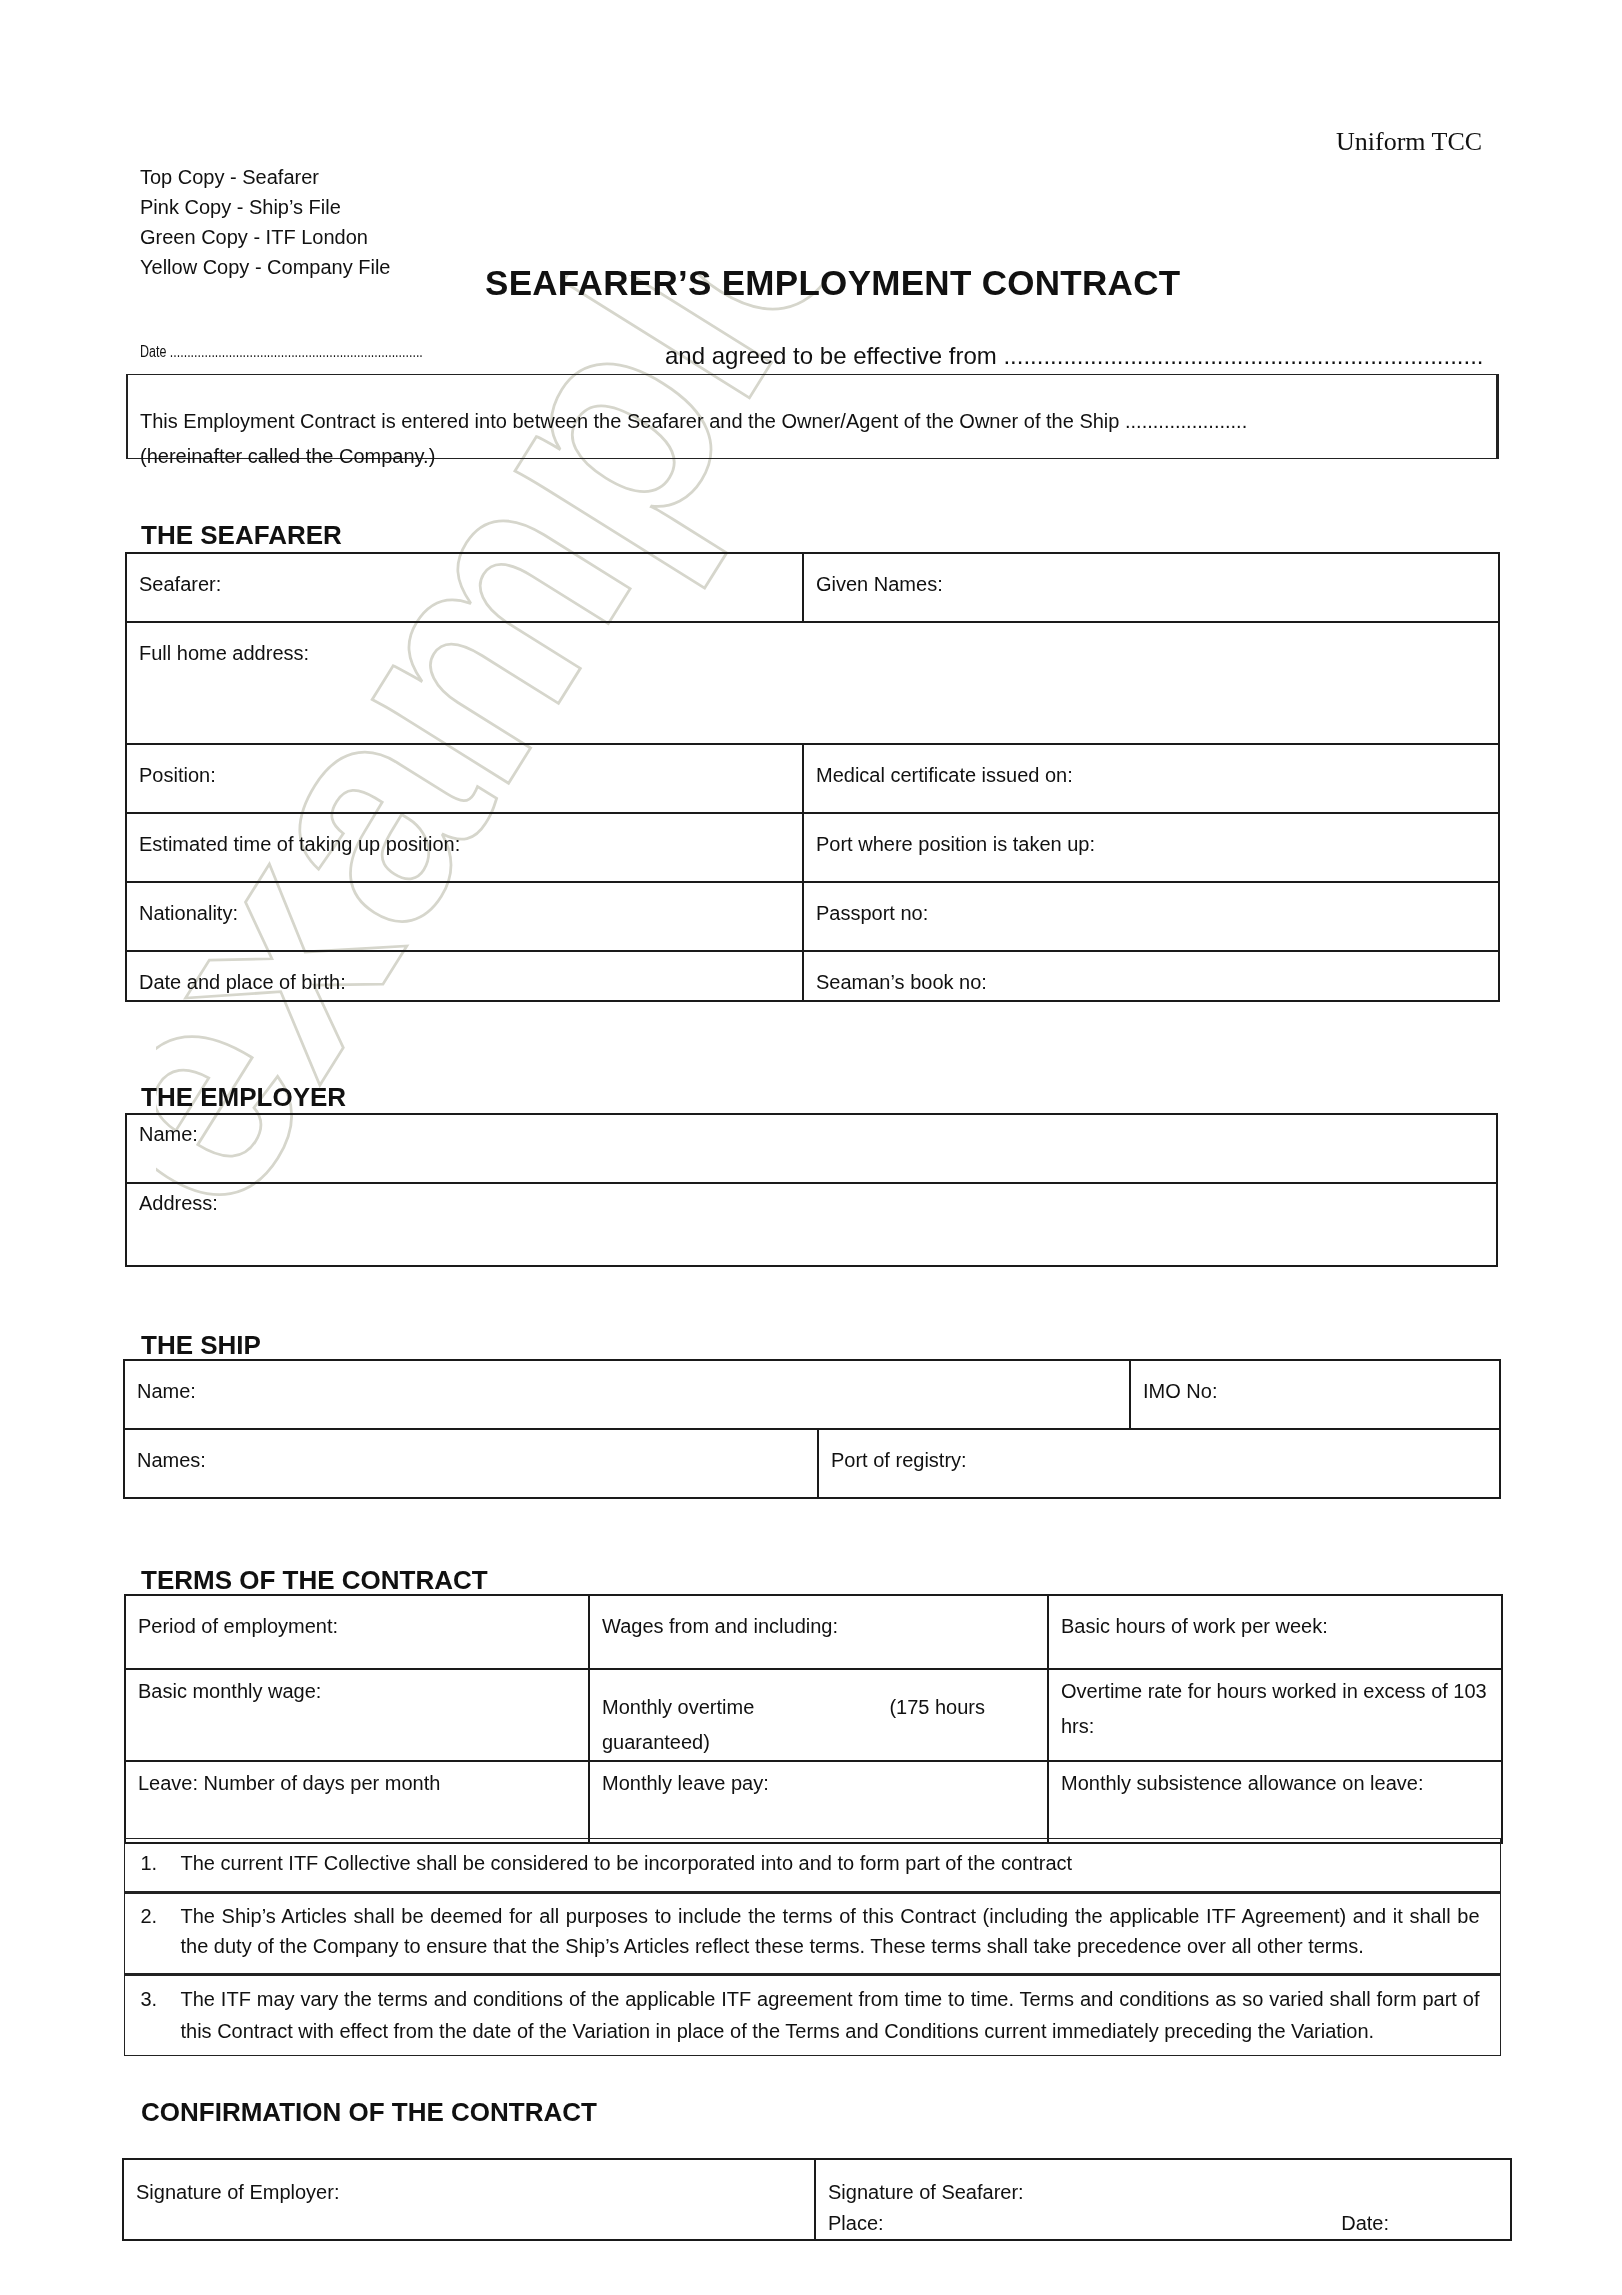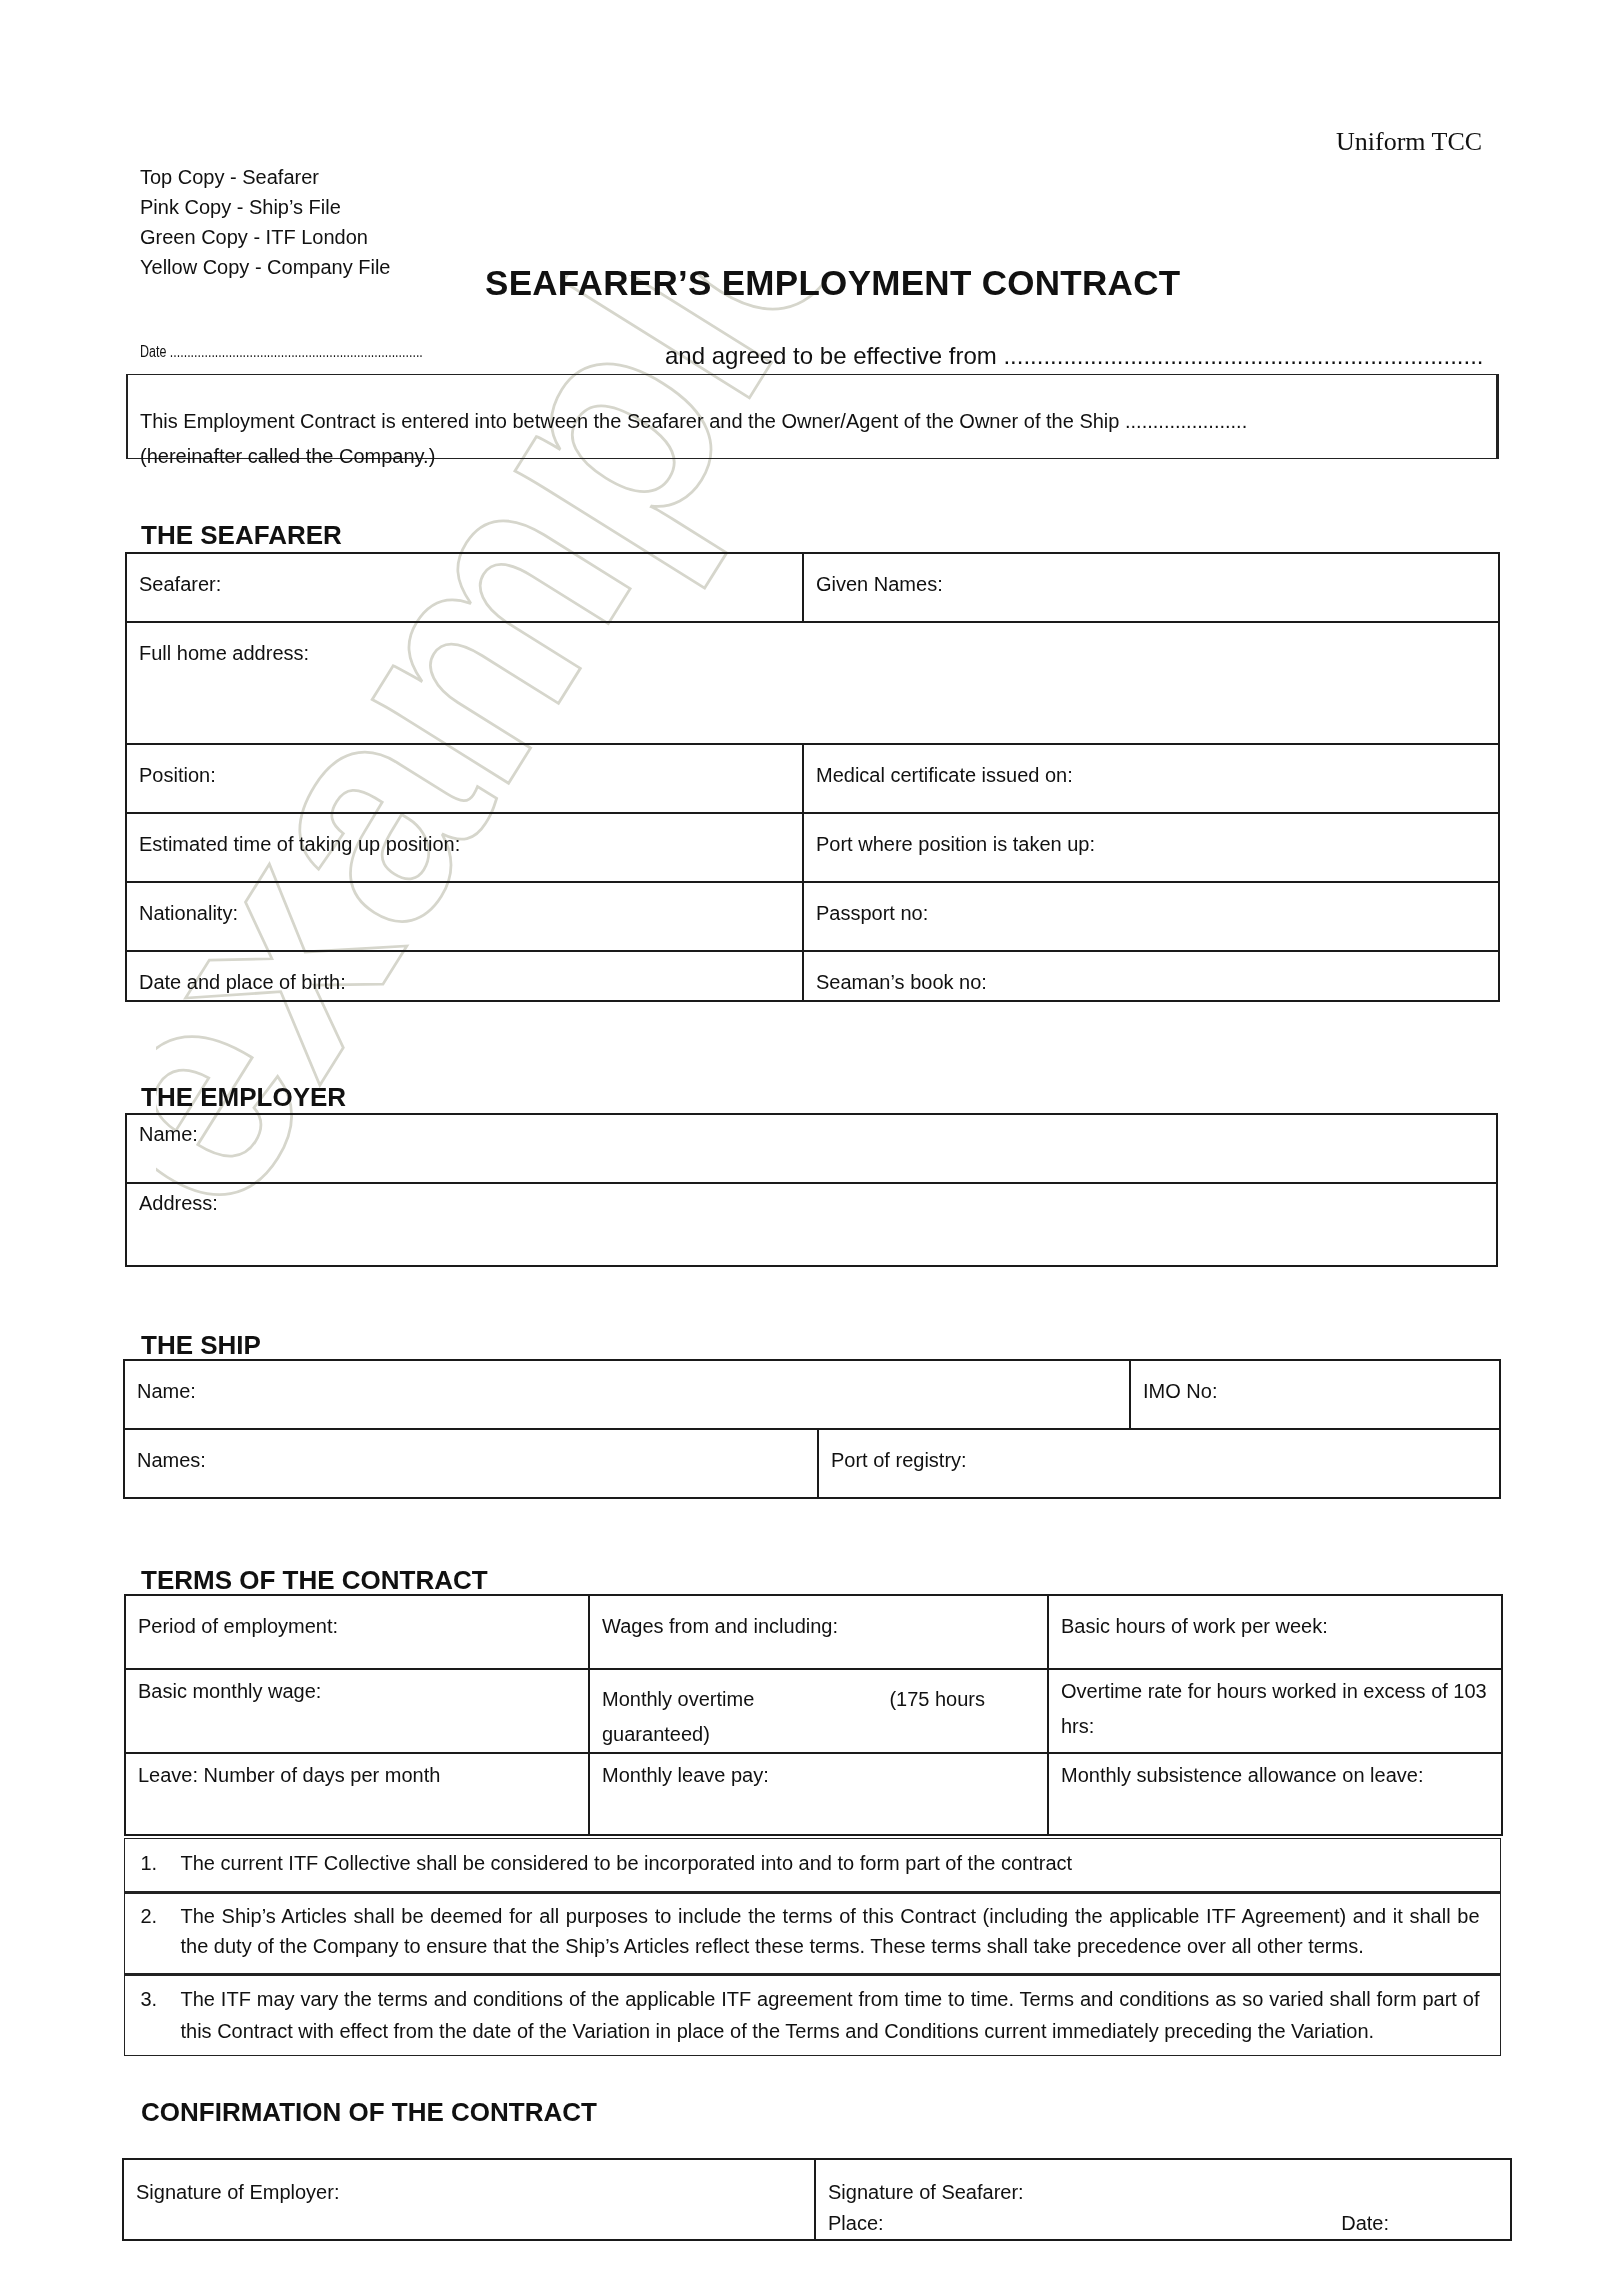--- a/index.html
+++ b/index.html
@@ -120,21 +120,21 @@
       <col style="width:454px">
     </colgroup>
   <tbody>
       <tr style="height:74px">
     <td><span>Period of employment:</span></td>
     <td><span>Wages from and including:</span></td>
     <td><span>Basic hours of work per week:</span></td>
   </tr>
   <tr style="height:82px">
     <td style="padding-top:3.7px"><span>Basic monthly wage:</span></td>
-    <td style="padding-top:12px">
+    <td style="padding-top:20px">
       <span style="display:flex; justify-content:space-between; padding-right:51px;">
         <span>Monthly overtime</span>
         <span>(175 hours</span>
       </span>
       <span>guaranteed)</span>
     </td>
     <td style="padding-top:3.7px"><span>Overtime rate for hours worked in excess of 103 hrs:</span></td>
   </tr>
   <tr style="height:82px">
     <td style="padding-top:3.7px"><span>Leave: Number of days per month</span></td>

